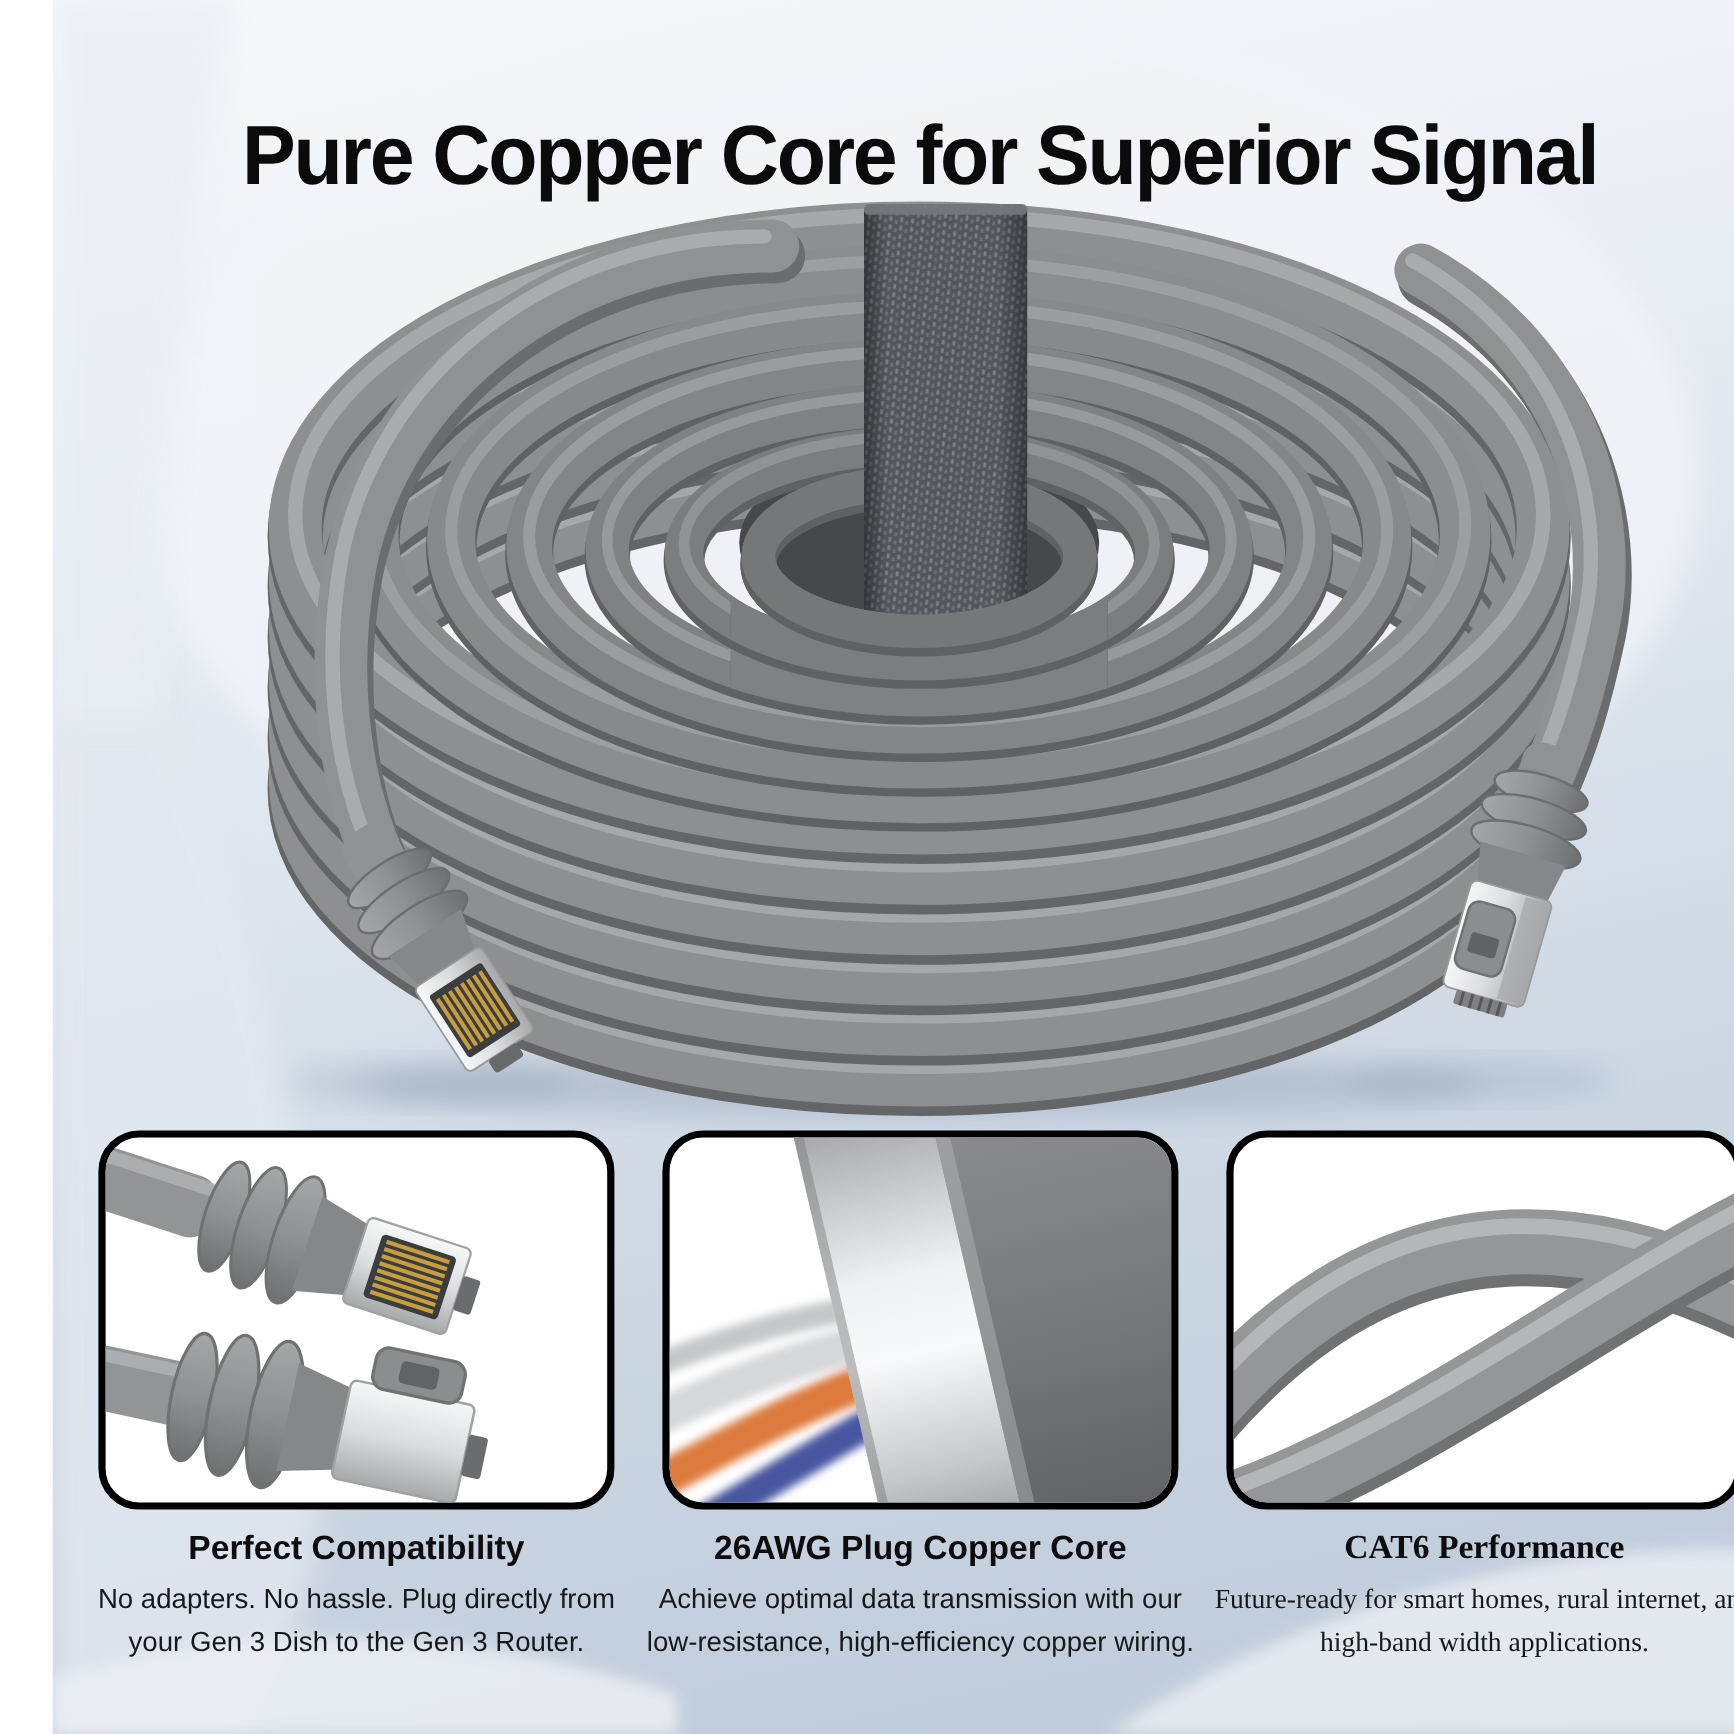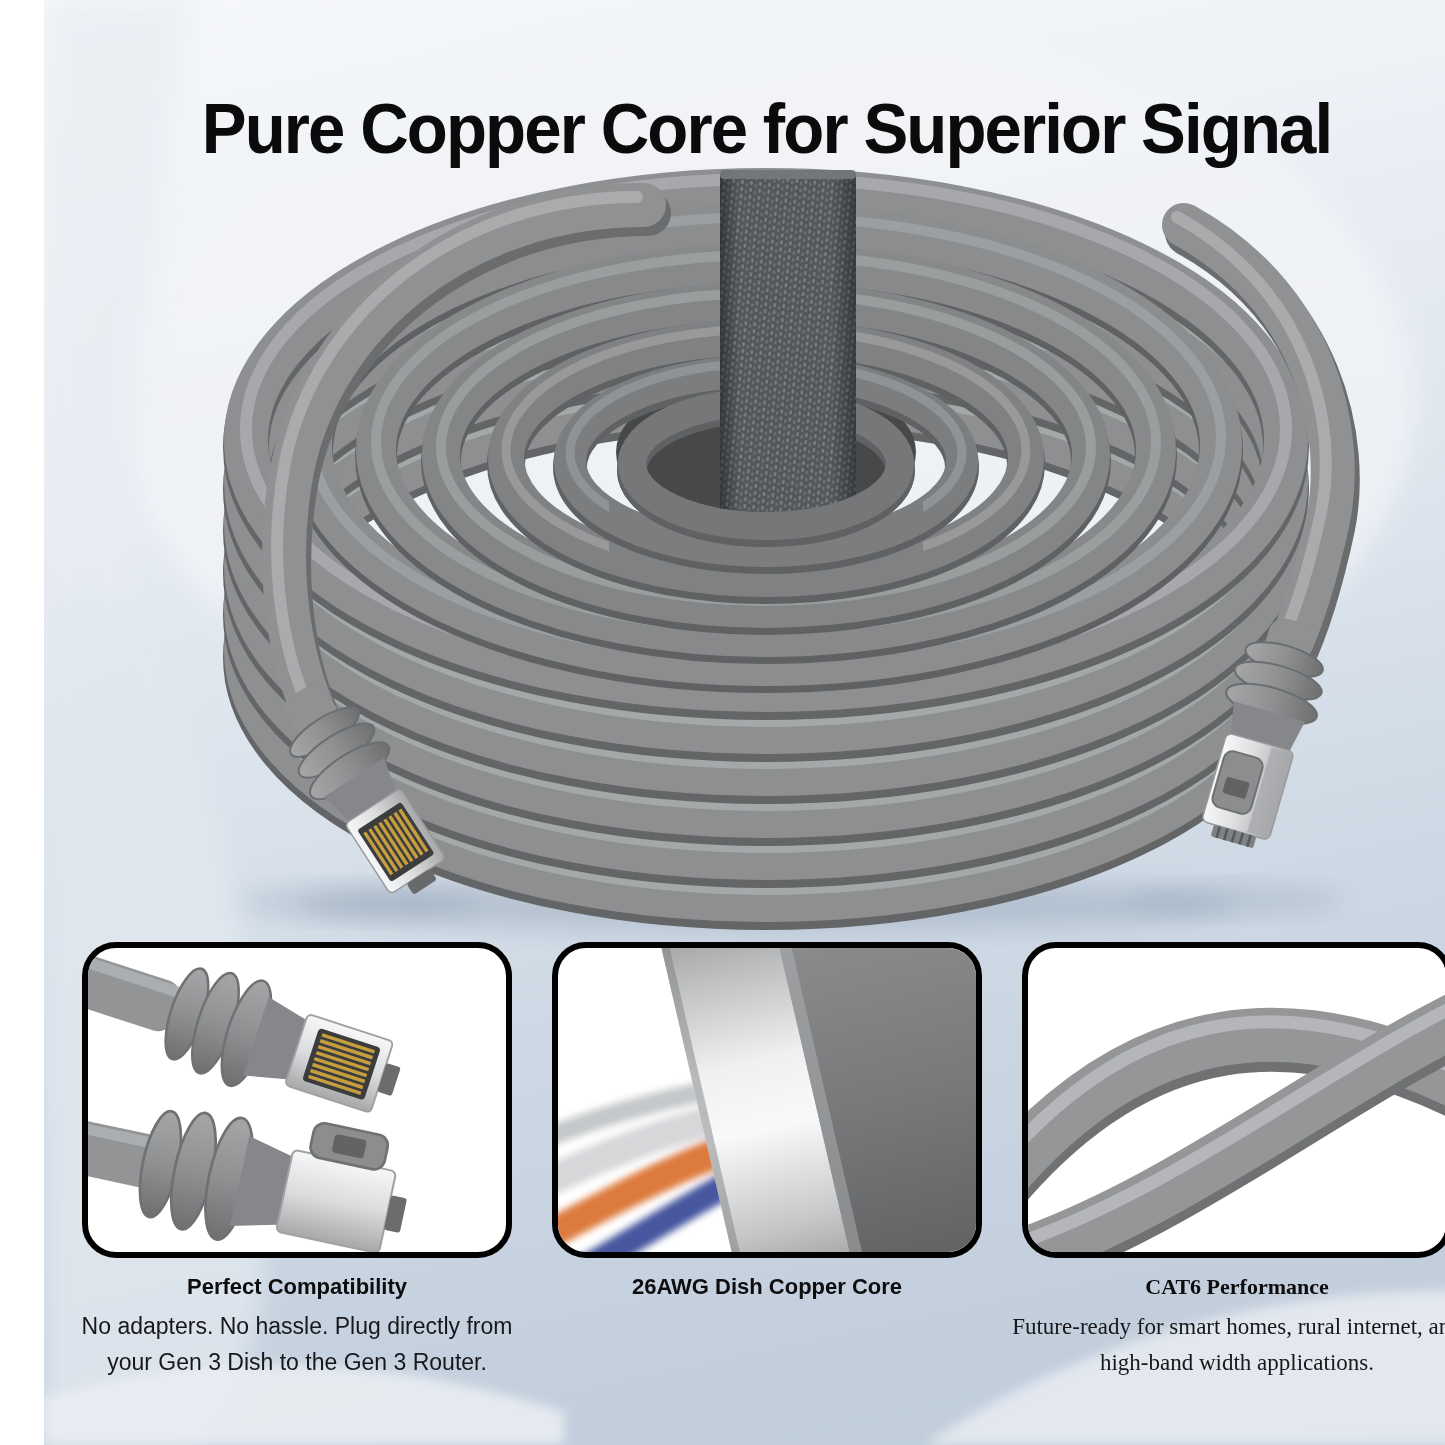--- a/index.html
+++ b/index.html
@@ -19,21 +19,21 @@
   .panel{position:absolute;top:942px;width:430px;text-align:center;z-index:3;}
   .panel-1{left:38px;}
   .panel-2{left:508px;}
   .panel-3{left:978px;font-family:Liberation Serif, serif;}
   .panel-image{
     box-sizing:border-box;height:316px;width:430px;
     border:6px solid #000000;border-radius:34px;background:#ffffff;overflow:hidden;
   }
   .panel-image svg{display:block;width:100%;height:100%;}
   .panel-heading{
-    margin:16px 0 9px 0;font-size:22px;font-weight:bold;color:#0d0d0e;letter-spacing:0;
+    margin:16px 0 9px 0;font-size:28px;font-weight:bold;color:#0d0d0e;letter-spacing:0;
   }
   .panel-body{
     width:456px;margin:0 0 0 -13px;font-size:23px;line-height:35.5px;color:#17181a;
   }
 </style>
 </head>
 <body>
 
 <div class="stage">
 
@@ -269,21 +269,22 @@
             <path d="M -80 247 C 20 220 90 200 155 192" stroke="#dd7a3e" stroke-width="30"></path>
             <path d="M -80 298 C 10 272 100 240 158 224" stroke="#47579f" stroke-width="26"></path>
           </g>
           <rect x="140" y="-40" width="118" height="400" rx="8" fill="url(#shieldBand)"></rect>
           <rect x="140" y="-40" width="8" height="400" fill="#7e8082" opacity="0.5"></rect>
           <rect x="255" y="-60" width="460" height="430" rx="26" fill="url(#jacketGrad)"></rect>
           <rect x="255" y="-60" width="12" height="430" rx="6" fill="#b6b8ba" opacity="0.45"></rect>
         </g>
       </svg>
     </div>
-    <h2 class="panel-heading">26AWG Dish Copper Core</h2>
+    <h2 class="panel-heading">26AWG Plug Copper Core</h2>
+    <p class="panel-body">Achieve optimal data transmission with our low-resistance, high-efficiency copper wiring.</p>
   </section>
 
   <section class="panel panel-3">
     <div class="panel-image">
       <svg viewBox="0 0 418 301" xmlns="http://www.w3.org/2000/svg">
         <g fill="none" stroke-linecap="round">
           <path d="M -30 232 C 110 66 266 48 450 142" stroke="#6f7173" stroke-width="60" transform="translate(0,7)"></path>
           <path d="M -30 232 C 110 66 266 48 450 142" stroke="#949698" stroke-width="54"></path>
           <path d="M -30 232 C 110 66 266 48 450 142" stroke="#babcbe" stroke-width="13" opacity="0.85" transform="translate(-2,-13)"></path>
           <path d="M -30 314 C 140 262 300 130 452 58" stroke="#6f7173" stroke-width="60" transform="translate(0,7)"></path>

